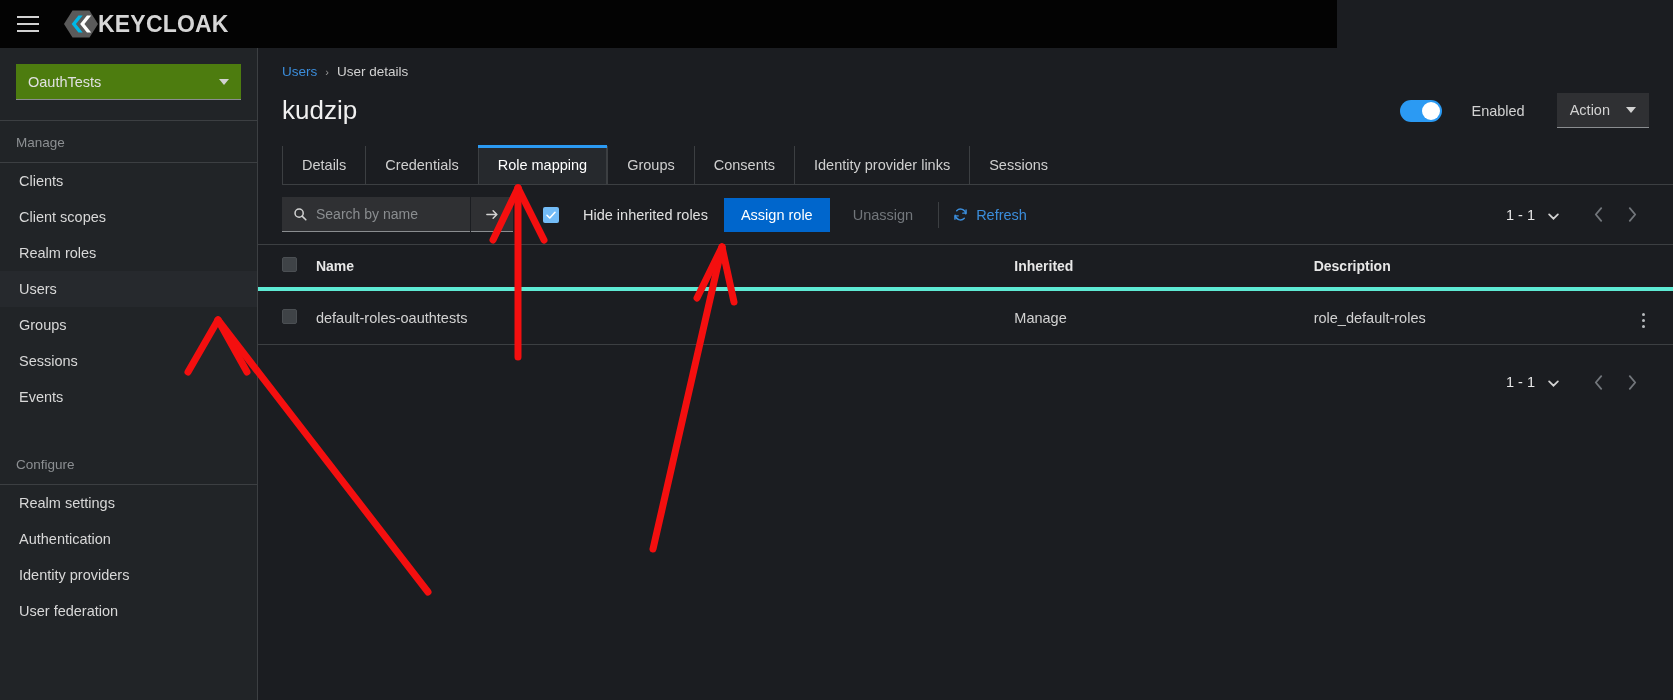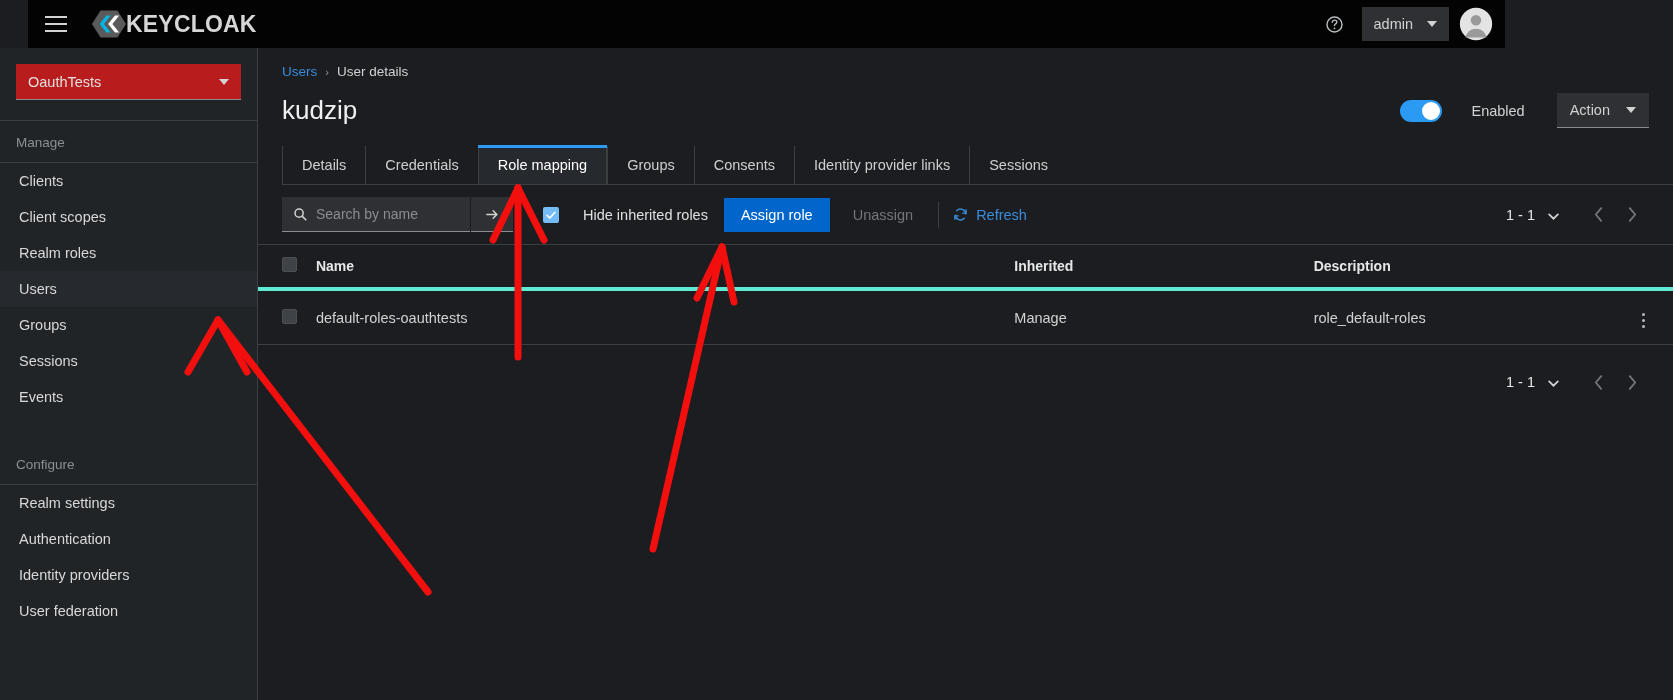--- a/index.html
+++ b/index.html
@@ -7,25 +7,24 @@
     width: 1673px; height: 700px;
     background: #1b1d21;
     font-family: "Liberation Sans", sans-serif;
     overflow: hidden;
   }
   #app { position: relative; width: 1673px; height: 700px; }
 
   
   .masthead {
     position: absolute; top: 0; left: 0;
-    width: 1477px; height: 48px;
+    width: 1337px; height: 48px;
     background: #030303;
     display: flex; align-items: center;
     z-index: 20;
-    margin-left: 28px;
   }
   .hamburger {
     width: 48px; height: 48px;
     display: flex; flex-direction: column;
     align-items: center; justify-content: center;
     gap: 5px; cursor: pointer; margin-left: 4px;
   }
   .hamburger span { display:block; width: 22px; height: 2px; background: #d2d2d2; }
 
   .brand { display: flex; align-items: center; margin-left: 12px; gap: 0px; cursor: pointer; }
@@ -60,21 +59,21 @@
   
   .sidebar {
     position: absolute; top: 48px; left: 0;
     width: 258px; height: 652px;
     background: #212427;
     border-right: 1px solid #3c3f42;
     z-index: 10;
   }
   .realm-select-wrap { padding: 16px 16px 20px 16px; }
   .realm-select {
-    height: 36px; background: #b91c1c;
+    height: 36px; background: #4d7c0f;
     border-bottom: 1px solid #8a8d90;
     display: flex; align-items: center; justify-content: space-between;
     padding: 0 12px; cursor: pointer;
   }
   .realm-select .txt { color: #e0e0e0; font-size: 14.5px; }
 
   .nav-divider { height:1px; background:#3c3f42; width: 100%; }
   .nav-section-title {
     color: #8c8f92; font-size: 13.5px;
     padding: 14px 16px 12px 16px;
@@ -259,38 +258,20 @@
         <span></span>
         <span></span>
     </div>
     <div class="brand">
       <svg class="brand-logo" viewBox="0 0 40 40">
         <polygon points="10,4 30,4 40,20 30,36 10,36 0,20" fill="#5a5a5a"></polygon>
         <polygon points="9,20 17,10 22,10 14,20 22,30 17,30" fill="#00b8e6"></polygon>
         <polygon points="19,20 27,10 32,10 24,20 32,30 27,30" fill="#ffffff"></polygon>
       </svg>
       <span class="brand-text">KEYCLOAK</span>
-    </div>
-    <div class="masthead-right">
-      <div class="help-icon">
-        <svg width="19" height="19" viewBox="0 0 24 24" fill="none" stroke="#b8bbbe" stroke-width="1.8">
-          <circle cx="12" cy="12" r="9.5"></circle>
-          <path d="M9.2 9.1c0-1.6 1.3-2.6 2.9-2.6 1.6 0 2.8 1 2.8 2.4 0 1.3-.8 1.9-1.8 2.5-.9.6-1.1 1.1-1.1 2" stroke-linecap="round"></path>
-          <circle cx="12" cy="17" r="1.1" fill="#b8bbbe" stroke="none"></circle>
-        </svg>
-      </div>
-      <div class="admin-dd">
-        <span class="label">admin</span>
-        <span class="caret-down"></span>
-      </div>
-      <svg class="avatar" viewBox="0 0 40 40">
-        <circle cx="20" cy="20" r="19" fill="#e3e3e3"></circle>
-        <circle cx="20" cy="15.5" r="6.2" fill="#9a9a9a"></circle>
-        <path d="M7.5 36c1.6-7 6.5-10.5 12.5-10.5S30.9 29 32.5 36z" fill="#9a9a9a"></path>
-      </svg>
     </div>
   </div>
 
   <div class="sidebar">
     <div class="realm-select-wrap">
       <div class="realm-select">
         <span class="txt">OauthTests</span>
         <span class="caret-down"></span>
       </div>
     </div>

